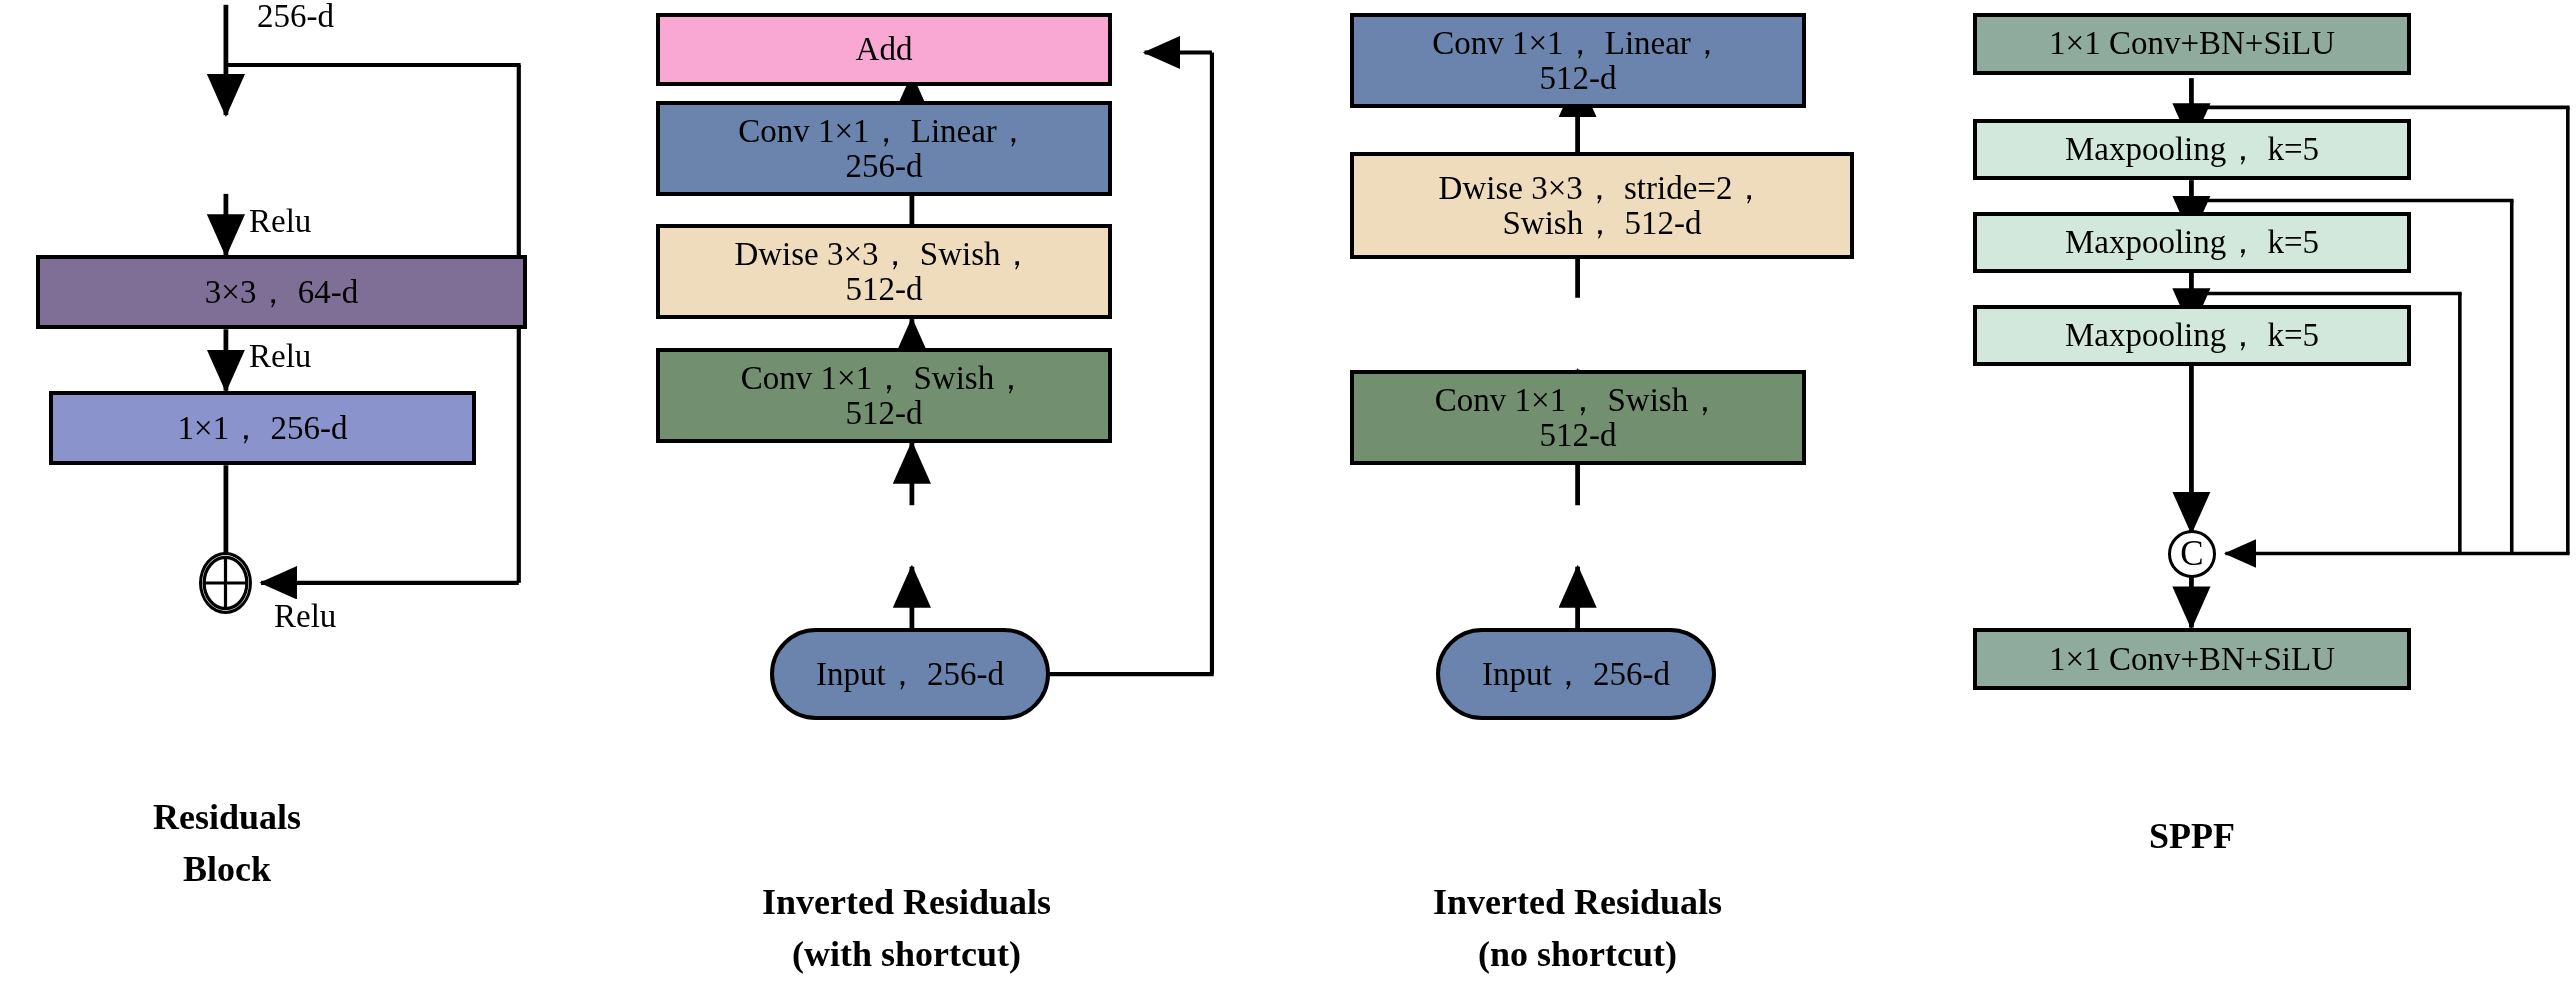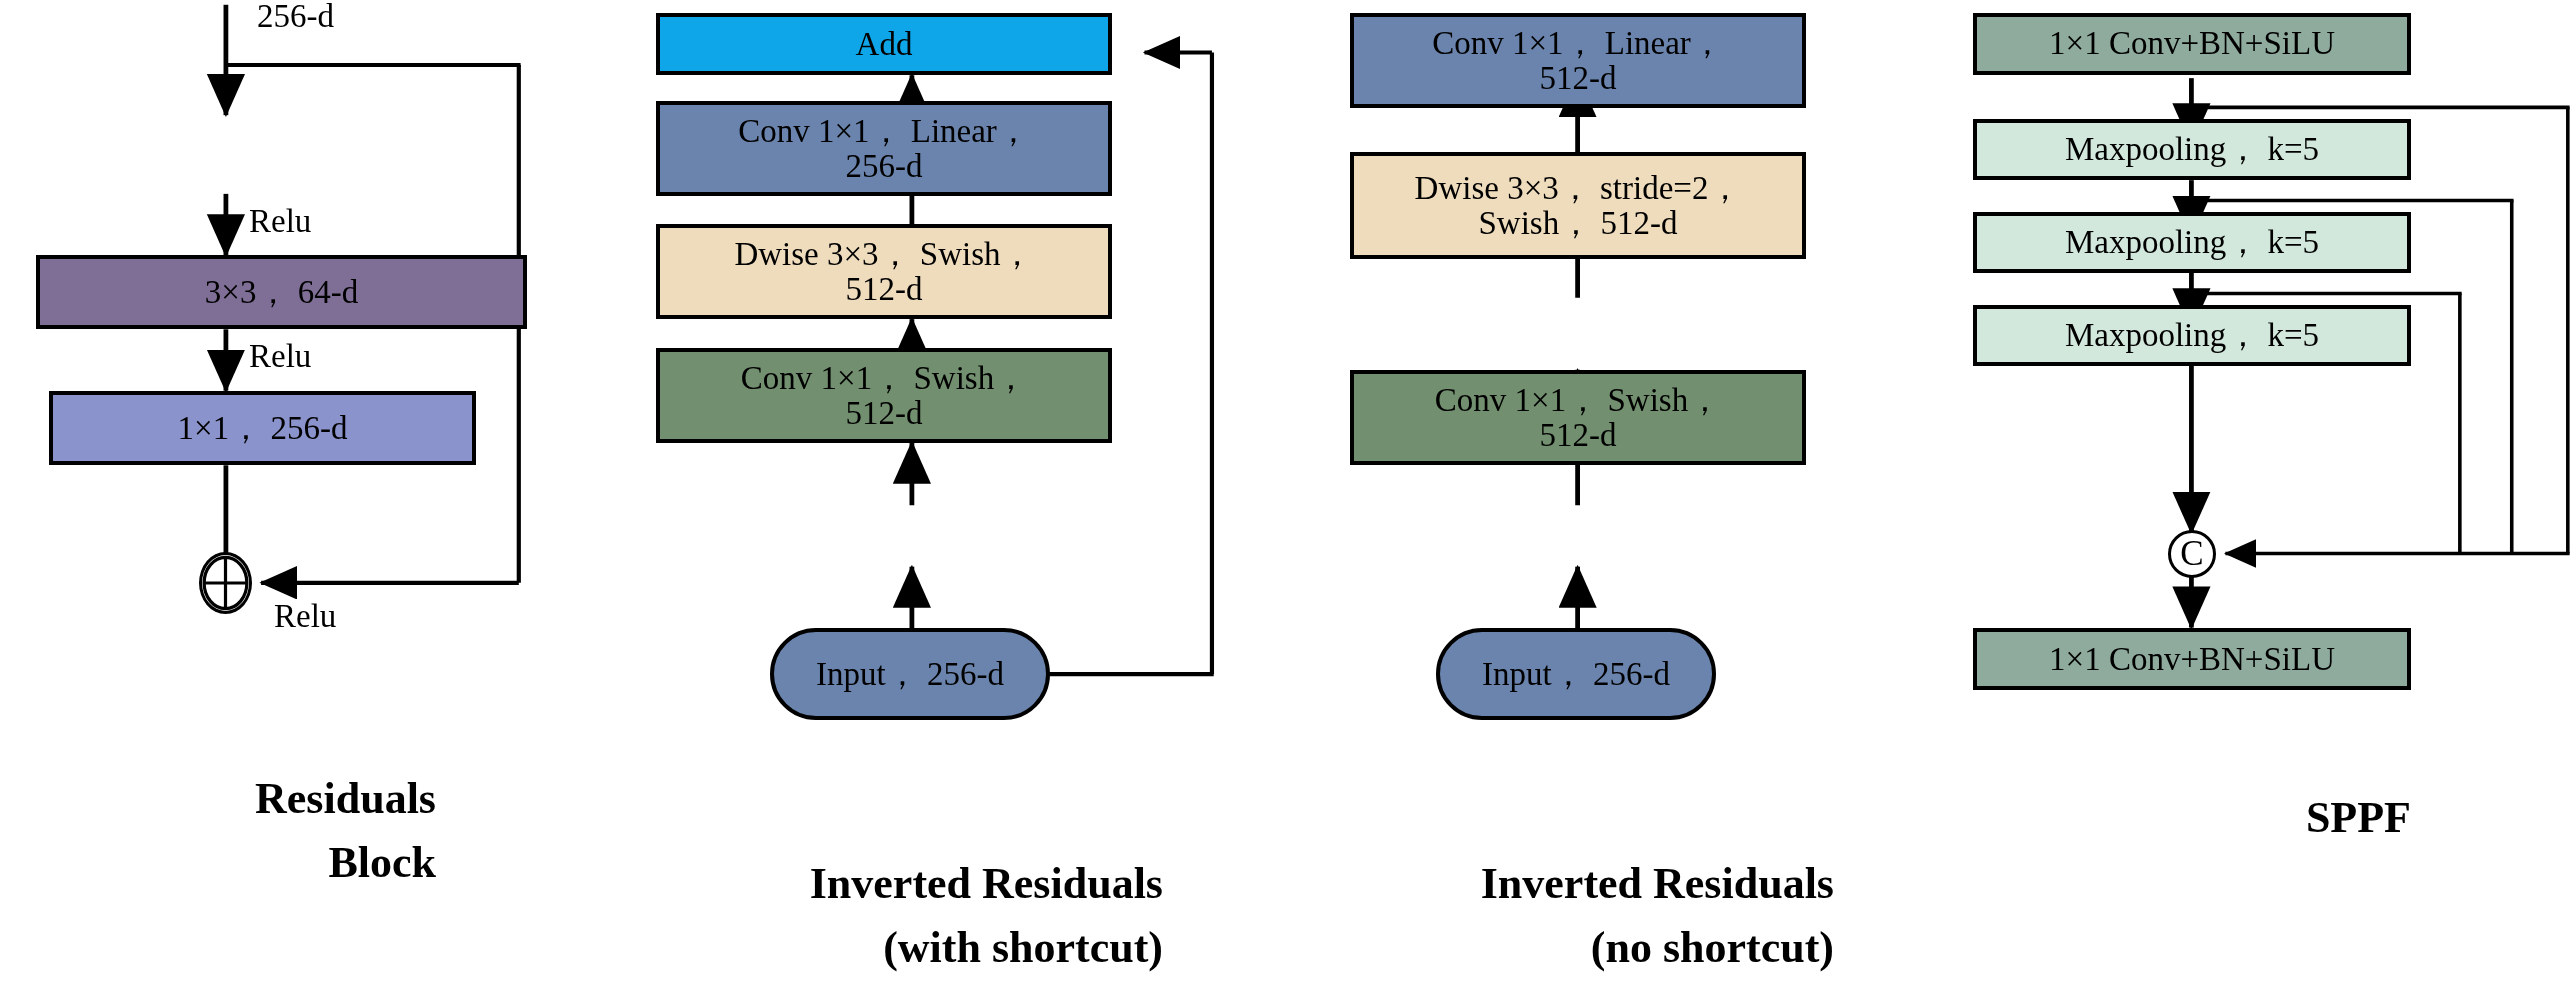--- a/index.html
+++ b/index.html
@@ -5,22 +5,22 @@
   html,body{margin:0;padding:0;background:#ffffff;}
   body{width:2576px;height:992px;position:relative;overflow:hidden;
        font-family:"Liberation Serif","DejaVu Serif",serif;color:#000;}
   #canvas{position:absolute;left:0;top:0;width:2576px;height:992px;}
   svg.lines{position:absolute;left:0;top:0;width:2576px;height:992px;pointer-events:none;}
 
   .node{position:absolute;box-sizing:border-box;border:4.2px solid #000;
         display:flex;align-items:center;justify-content:center;text-align:center;
         line-height:1.06;font-size:33px;letter-spacing:0px;white-space:pre-line;}
   .pill{border-radius:596px;}
-  .caption{position:absolute;text-align:right;font-weight:bold;font-size:44px;
-           line-height:1.45;white-space:pre-line;}
+  .caption{position:absolute;text-align:center;font-weight:bold;font-size:36px;
+           line-height:1.45;white-space:pre-line;margin-top:24px;}
   .edgelabel{position:absolute;font-size:33px;line-height:1;white-space:nowrap;}
   .opcircle{position:absolute;box-sizing:border-box;border:3.6px solid #000;
             border-radius:50%;background:#fff;display:flex;align-items:center;
             justify-content:center;font-size:35px;}
 </style>
 </head>
 <body>
 
 <div id="canvas">
 
@@ -93,21 +93,21 @@
       <line x1="44" y1="2" x2="44" y2="102" stroke="#000" stroke-width="6"></line>
       <line x1="2" y1="52" x2="86" y2="52" stroke="#000" stroke-width="6"></line>
     </svg>
   </div>
 
   <div class="edgelabel" style="left:274px;top:600px;">Relu</div>
 
   <div class="caption" style="left:18px;top:767px;width:418px;">Residuals
 Block</div>
 
-  <div class="node" style="left:656px;top:13px;width:456px;height:62px;background:#0ea5e9;">
+  <div class="node" style="left:656px;top:13px;width:456px;height:73px;background:#f9a8d4;">
     <span>Add</span>
   </div>
 
   <div class="node" style="left:656px;top:101px;width:456px;height:95px;background:#6a84ad;">
     <span>Conv 1×1， Linear，
 256-d</span>
   </div>
 
   <div class="node" style="left:656px;top:224px;width:456px;height:95px;background:#efdcbd;">
     <span>Dwise 3×3， Swish，
@@ -124,21 +124,21 @@
   </div>
 
   <div class="caption" style="left:650px;top:852px;width:513px;">Inverted Residuals
 (with shortcut)</div>
 
   <div class="node" style="left:1350px;top:13px;width:456px;height:95px;background:#6a84ad;">
     <span>Conv 1×1， Linear，
 512-d</span>
   </div>
 
-  <div class="node" style="left:1350px;top:152px;width:456px;height:107px;background:#efdcbd;">
+  <div class="node" style="left:1350px;top:152px;width:504px;height:107px;background:#efdcbd;">
     <span>Dwise 3×3， stride=2，
 Swish， 512-d</span>
   </div>
 
   <div class="node" style="left:1350px;top:370px;width:456px;height:95px;background:#72906f;">
     <span>Conv 1×1， Swish，
 512-d</span>
   </div>
 
   <div class="node pill" style="left:1436px;top:628px;width:280px;height:92px;background:#6a84ad;">

